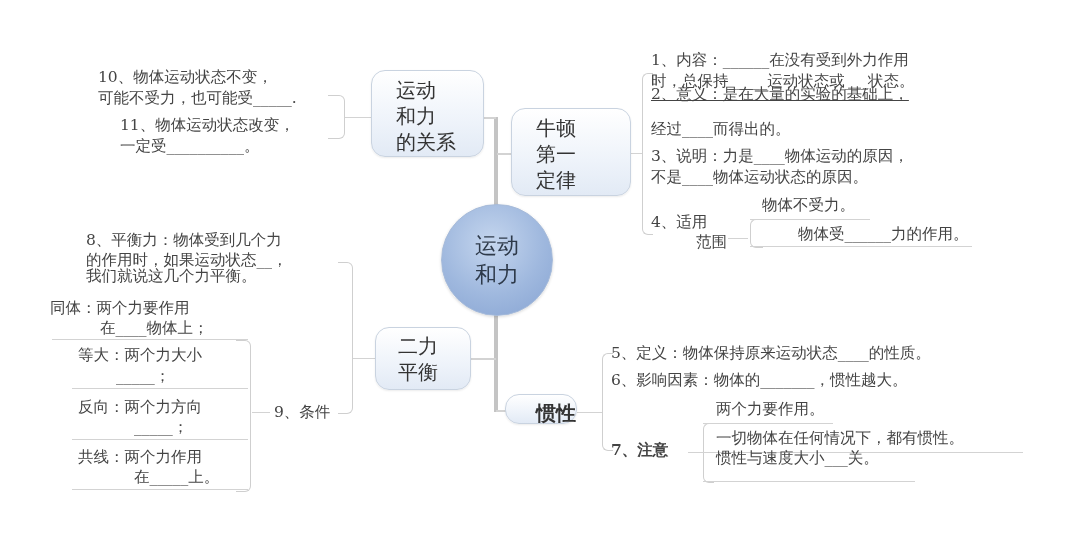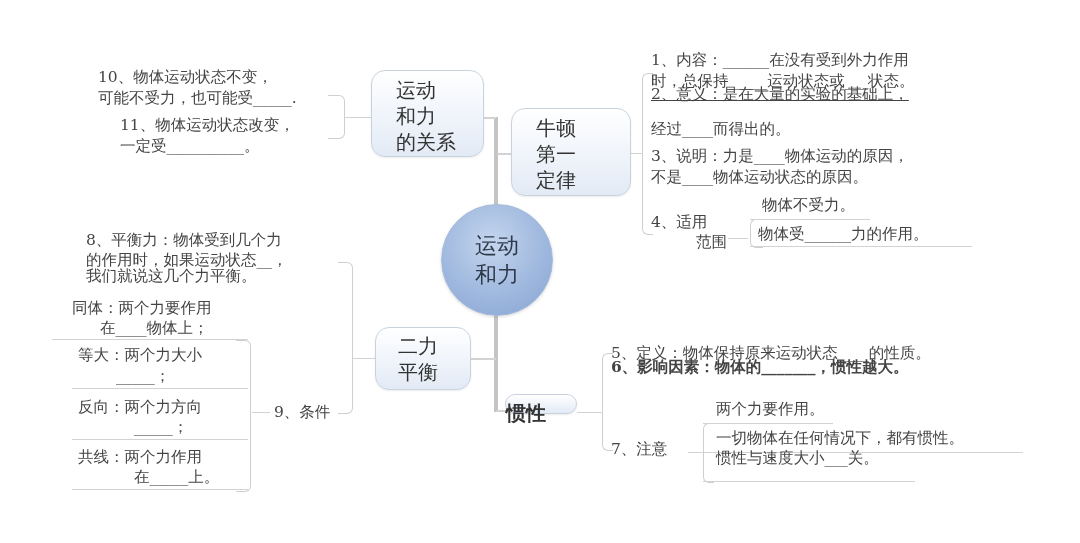--- a/index.html
+++ b/index.html
@@ -84,41 +84,41 @@
 </div>
 <div class="txt" style="left:651px;top:50px;">1、内容：______在没有受到外力作用</div>
 <div class="txt" style="left:651px;top:71px;">时，总保持_____运动状态或___状态。</div>
 <div class="txt" style="left:651px;top:84px;text-decoration:underline;">2、意义：是在大量的实验的基础上，</div>
 <div class="txt" style="left:651px;top:119px;">经过____而得出的。</div>
 <div class="txt" style="left:651px;top:146px;text-align:right;">3、说明：力是____物体运动的原因，</div>
 <div class="txt" style="left:651px;top:167px;">不是____物体运动状态的原因。</div>
 <div class="txt" style="left:651px;top:212px;">4、适用</div>
 <div class="txt" style="left:680px;top:232px;margin-left:16px;">范围</div>
 <div class="txt" style="left:762px;top:195px;">物体不受力。</div>
-<div class="txt" style="left:758px;top:224px;">物体受______力的作用。</div>
+<div class="txt" style="left:798px;top:224px;">物体受______力的作用。</div>
 
 <div class="topic" style="left:375px;top:327px;width:96px;height:63px;padding:5px 0 0 22px;">
   <div>二力</div>
   <div>平衡</div>
 </div>
 <div class="txt" style="left:86px;top:230px;">8、平衡力：物体受到几个力</div>
 <div class="txt" style="left:86px;top:250px;">的作用时，如果运动状态__，</div>
 <div class="txt" style="left:86px;top:266px;">我们就说这几个力平衡。</div>
 <div class="txt" style="left:274px;top:402px;">9、条件</div>
 
-<div class="txt" style="left:72px;top:298px;text-align:right;">同体：两个力要作用</div>
+<div class="txt" style="left:50px;top:298px;text-align:right;">同体：两个力要作用</div>
 <div class="txt" style="left:100px;top:318px;">在____物体上；</div>
 <div class="txt" style="left:78px;top:345px;">等大：两个力大小</div>
 <div class="txt" style="left:116px;top:366px;">_____；</div>
 <div class="txt" style="left:78px;top:397px;">反向：两个力方向</div>
 <div class="txt" style="left:134px;top:417px;">_____；</div>
 <div class="txt" style="left:78px;top:447px;text-align:right;">共线：两个力作用</div>
 <div class="txt" style="left:134px;top:467px;">在_____上。</div>
 
-<div class="topic" style="left:505px;top:394px;width:72px;height:20px;padding:5px 0 0 0;font-weight:bold;">
+<div class="topic" style="left:505px;top:394px;width:72px;height:30px;padding:5px 0 0 30px;font-weight:bold;">
   <div>惯性</div>
 </div>
 <div class="txt" style="left:611px;top:343px;">5、定义：物体保持原来运动状态____的性质。</div>
-<div class="txt" style="left:611px;top:356px;font-weight:bold;">6、影响因素：物体的_______，惯性越大。</div>
-<div class="txt" style="left:611px;top:439px;">7、注意</div>
+<div class="txt" style="left:611px;top:370px;">6、影响因素：物体的_______，惯性越大。</div>
+<div class="txt" style="left:611px;top:439px;font-weight:bold;">7、注意</div>
 <div class="txt" style="left:716px;top:399px;">两个力要作用。</div>
 <div class="txt" style="left:716px;top:428px;">一切物体在任何情况下，都有惯性。</div>
 <div class="txt" style="left:716px;top:448px;">惯性与速度大小___关。</div>
 
 </body></html>

